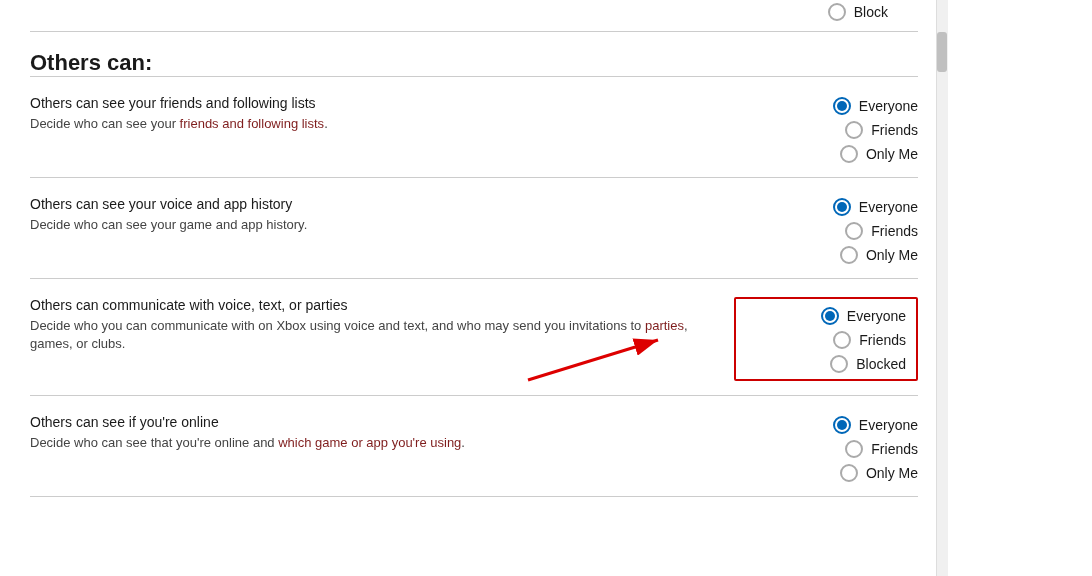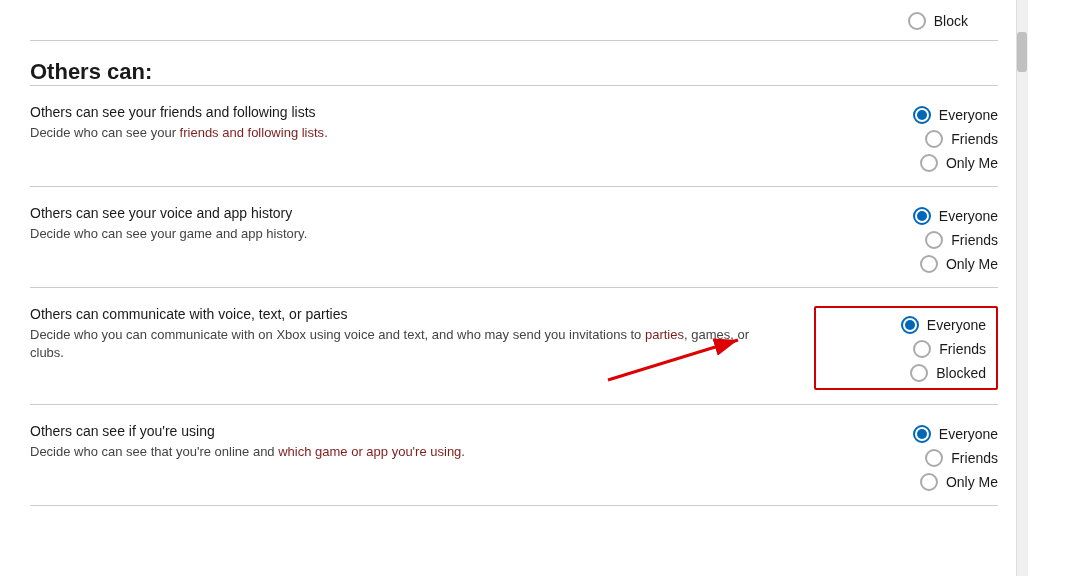--- a/index.html
+++ b/index.html
@@ -4,24 +4,24 @@
   <style>
     * { box-sizing: border-box; margin: 0; padding: 0; }
     body {
       font-family: "Segoe UI", Arial, sans-serif;
       font-size: 14px;
       color: #1a1a1a;
       background: #fff;
       overflow-x: hidden;
     }
     .page-wrapper {
-      width: 1028px;
+      width: 948px;
       min-height: 576px;
       background: #fff;
-      padding: 12px 30px;
+      padding: 3px 30px;
       position: relative;
       overflow: hidden;
     }
     .top-divider {
       border: none;
       border-top: 1px solid #ccc;
       margin-bottom: 18px;
       margin-top: 0;
     }
     .section-title {
@@ -211,21 +211,21 @@
             </div>
             <div class="radio-option">
               <div class="radio-circle"></div>
               <span>Blocked</span>
             </div>
           </div>
         </div>
       </div>
       <div class="settings-section">
         <div class="section-left">
-          <div class="section-heading">Others can see if you're using</div>
+          <div class="section-heading">Others can see if you're online</div>
           <div class="section-desc">Decide who can see that you're online and <span class="link">which game or app you're using</span>.</div>
         </div>
         <div class="section-right">
           <div class="radio-option">
             <div class="radio-circle selected"></div>
             <span>Everyone</span>
           </div>
           <div class="radio-option">
             <div class="radio-circle"></div>
             <span>Friends</span>

